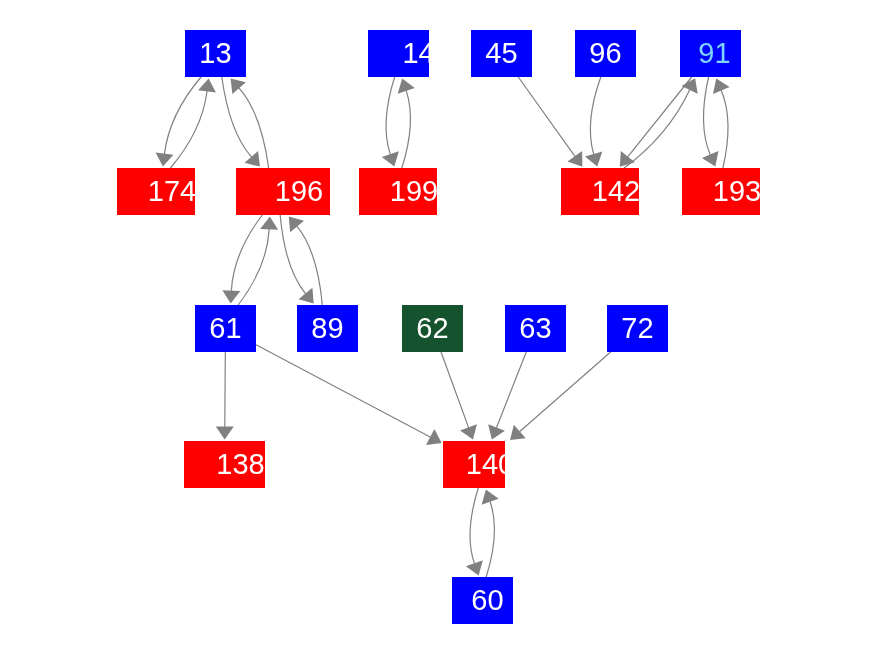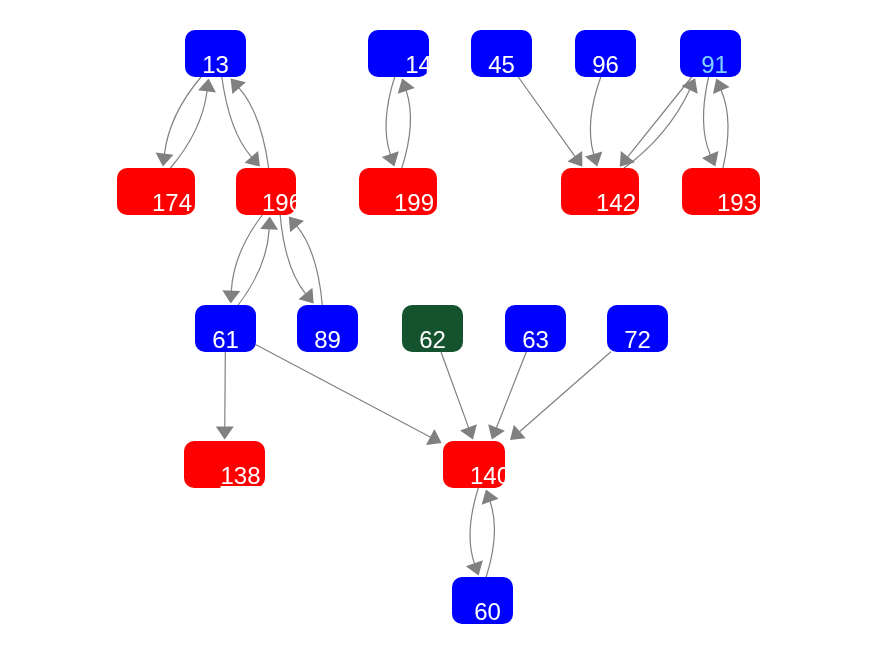--- a/index.html
+++ b/index.html
@@ -23,30 +23,29 @@
     left: 0;
     top: 0;
     width: 875px;
     height: 656px;
     pointer-events: none;
   }
   .graph-node {
     position: absolute;
     box-sizing: border-box;
     display: flex;
-    align-items: flex-end;
+    align-items: center;
     justify-content: center;
     color: #ffffff;
     font-family: "Liberation Sans", sans-serif;
-    font-size: 24px;
+    font-size: 29px;
     font-weight: 400;
     line-height: 1;
     letter-spacing: 0px;
     user-select: none;
-    border-radius: 10px;
   }
   .graph-node.blue { background: #0000ff; }
   .graph-node.red  { background: #ff0000; padding-left: 32px; }
   .node-label { pointer-events: none; }
 </style>
 </head>
 <body>
 
 <div id="graph-canvas" style="width: 875px; height: 656px; background: rgb(255, 255, 255);">
   <svg id="edge-layer" width="875" height="656" viewBox="0 0 875 656">
@@ -109,21 +108,21 @@
       </div>
       <div class="graph-node blue" style="left: 575px; top: 30px; width: 61px; height: 47px; background: rgb(0, 0, 255); color: rgb(255, 255, 255);">
         <span class="node-label">96</span>
       </div>
       <div class="graph-node blue" style="left: 680px; top: 30px; width: 61px; height: 47px; background: rgb(0, 0, 255); color: #7dd3fc; padding-left: 8px;">
         <span class="node-label">91</span>
       </div>
       <div class="graph-node red" style="left: 117px; top: 168px; width: 78px; height: 47px; background: rgb(255, 0, 0); color: rgb(255, 255, 255);">
         <span class="node-label">174</span>
       </div>
-      <div class="graph-node red" style="left: 236px; top: 168px; width: 60px; height: 47px; background: rgb(255, 0, 0); color: rgb(255, 255, 255);">
+      <div class="graph-node red" style="left: 236px; top: 168px; width: 94px; height: 47px; background: rgb(255, 0, 0); color: rgb(255, 255, 255);">
         <span class="node-label">196</span>
       </div>
       <div class="graph-node red" style="left: 359px; top: 168px; width: 78px; height: 47px; background: rgb(255, 0, 0); color: rgb(255, 255, 255);">
         <span class="node-label">199</span>
       </div>
       <div class="graph-node red" style="left: 561px; top: 168px; width: 78px; height: 47px; background: rgb(255, 0, 0); color: rgb(255, 255, 255);">
         <span class="node-label">142</span>
       </div>
       <div class="graph-node red" style="left: 682px; top: 168px; width: 78px; height: 47px; background: rgb(255, 0, 0); color: rgb(255, 255, 255);">
         <span class="node-label">193</span>
@@ -136,21 +135,21 @@
       </div>
       <div class="graph-node blue" style="left: 402px; top: 305px; width: 61px; height: 47px; background: #14532d; color: rgb(255, 255, 255);">
         <span class="node-label">62</span>
       </div>
       <div class="graph-node blue" style="left: 505px; top: 305px; width: 61px; height: 47px; background: rgb(0, 0, 255); color: rgb(255, 255, 255);">
         <span class="node-label">63</span>
       </div>
       <div class="graph-node blue" style="left: 607px; top: 305px; width: 61px; height: 47px; background: rgb(0, 0, 255); color: rgb(255, 255, 255);">
         <span class="node-label">72</span>
       </div>
-      <div class="graph-node red" style="left: 184px; top: 441px; width: 81px; height: 47px; background: rgb(255, 0, 0); color: rgb(255, 255, 255); text-decoration: underline;">
+      <div class="graph-node red" style="left: 184px; top: 441px; width: 81px; height: 47px; background: rgb(255, 0, 0); color: rgb(255, 255, 255);">
         <span class="node-label">138</span>
       </div>
       <div class="graph-node red" style="left: 443px; top: 441px; width: 62px; height: 47px; background: rgb(255, 0, 0); color: rgb(255, 255, 255);">
         <span class="node-label">140</span>
       </div>
       <div class="graph-node blue" style="left: 452px; top: 577px; width: 61px; height: 47px; background: rgb(0, 0, 255); color: rgb(255, 255, 255); padding-left: 10px;">
         <span class="node-label">60</span>
       </div>
     </div>
 </div>

